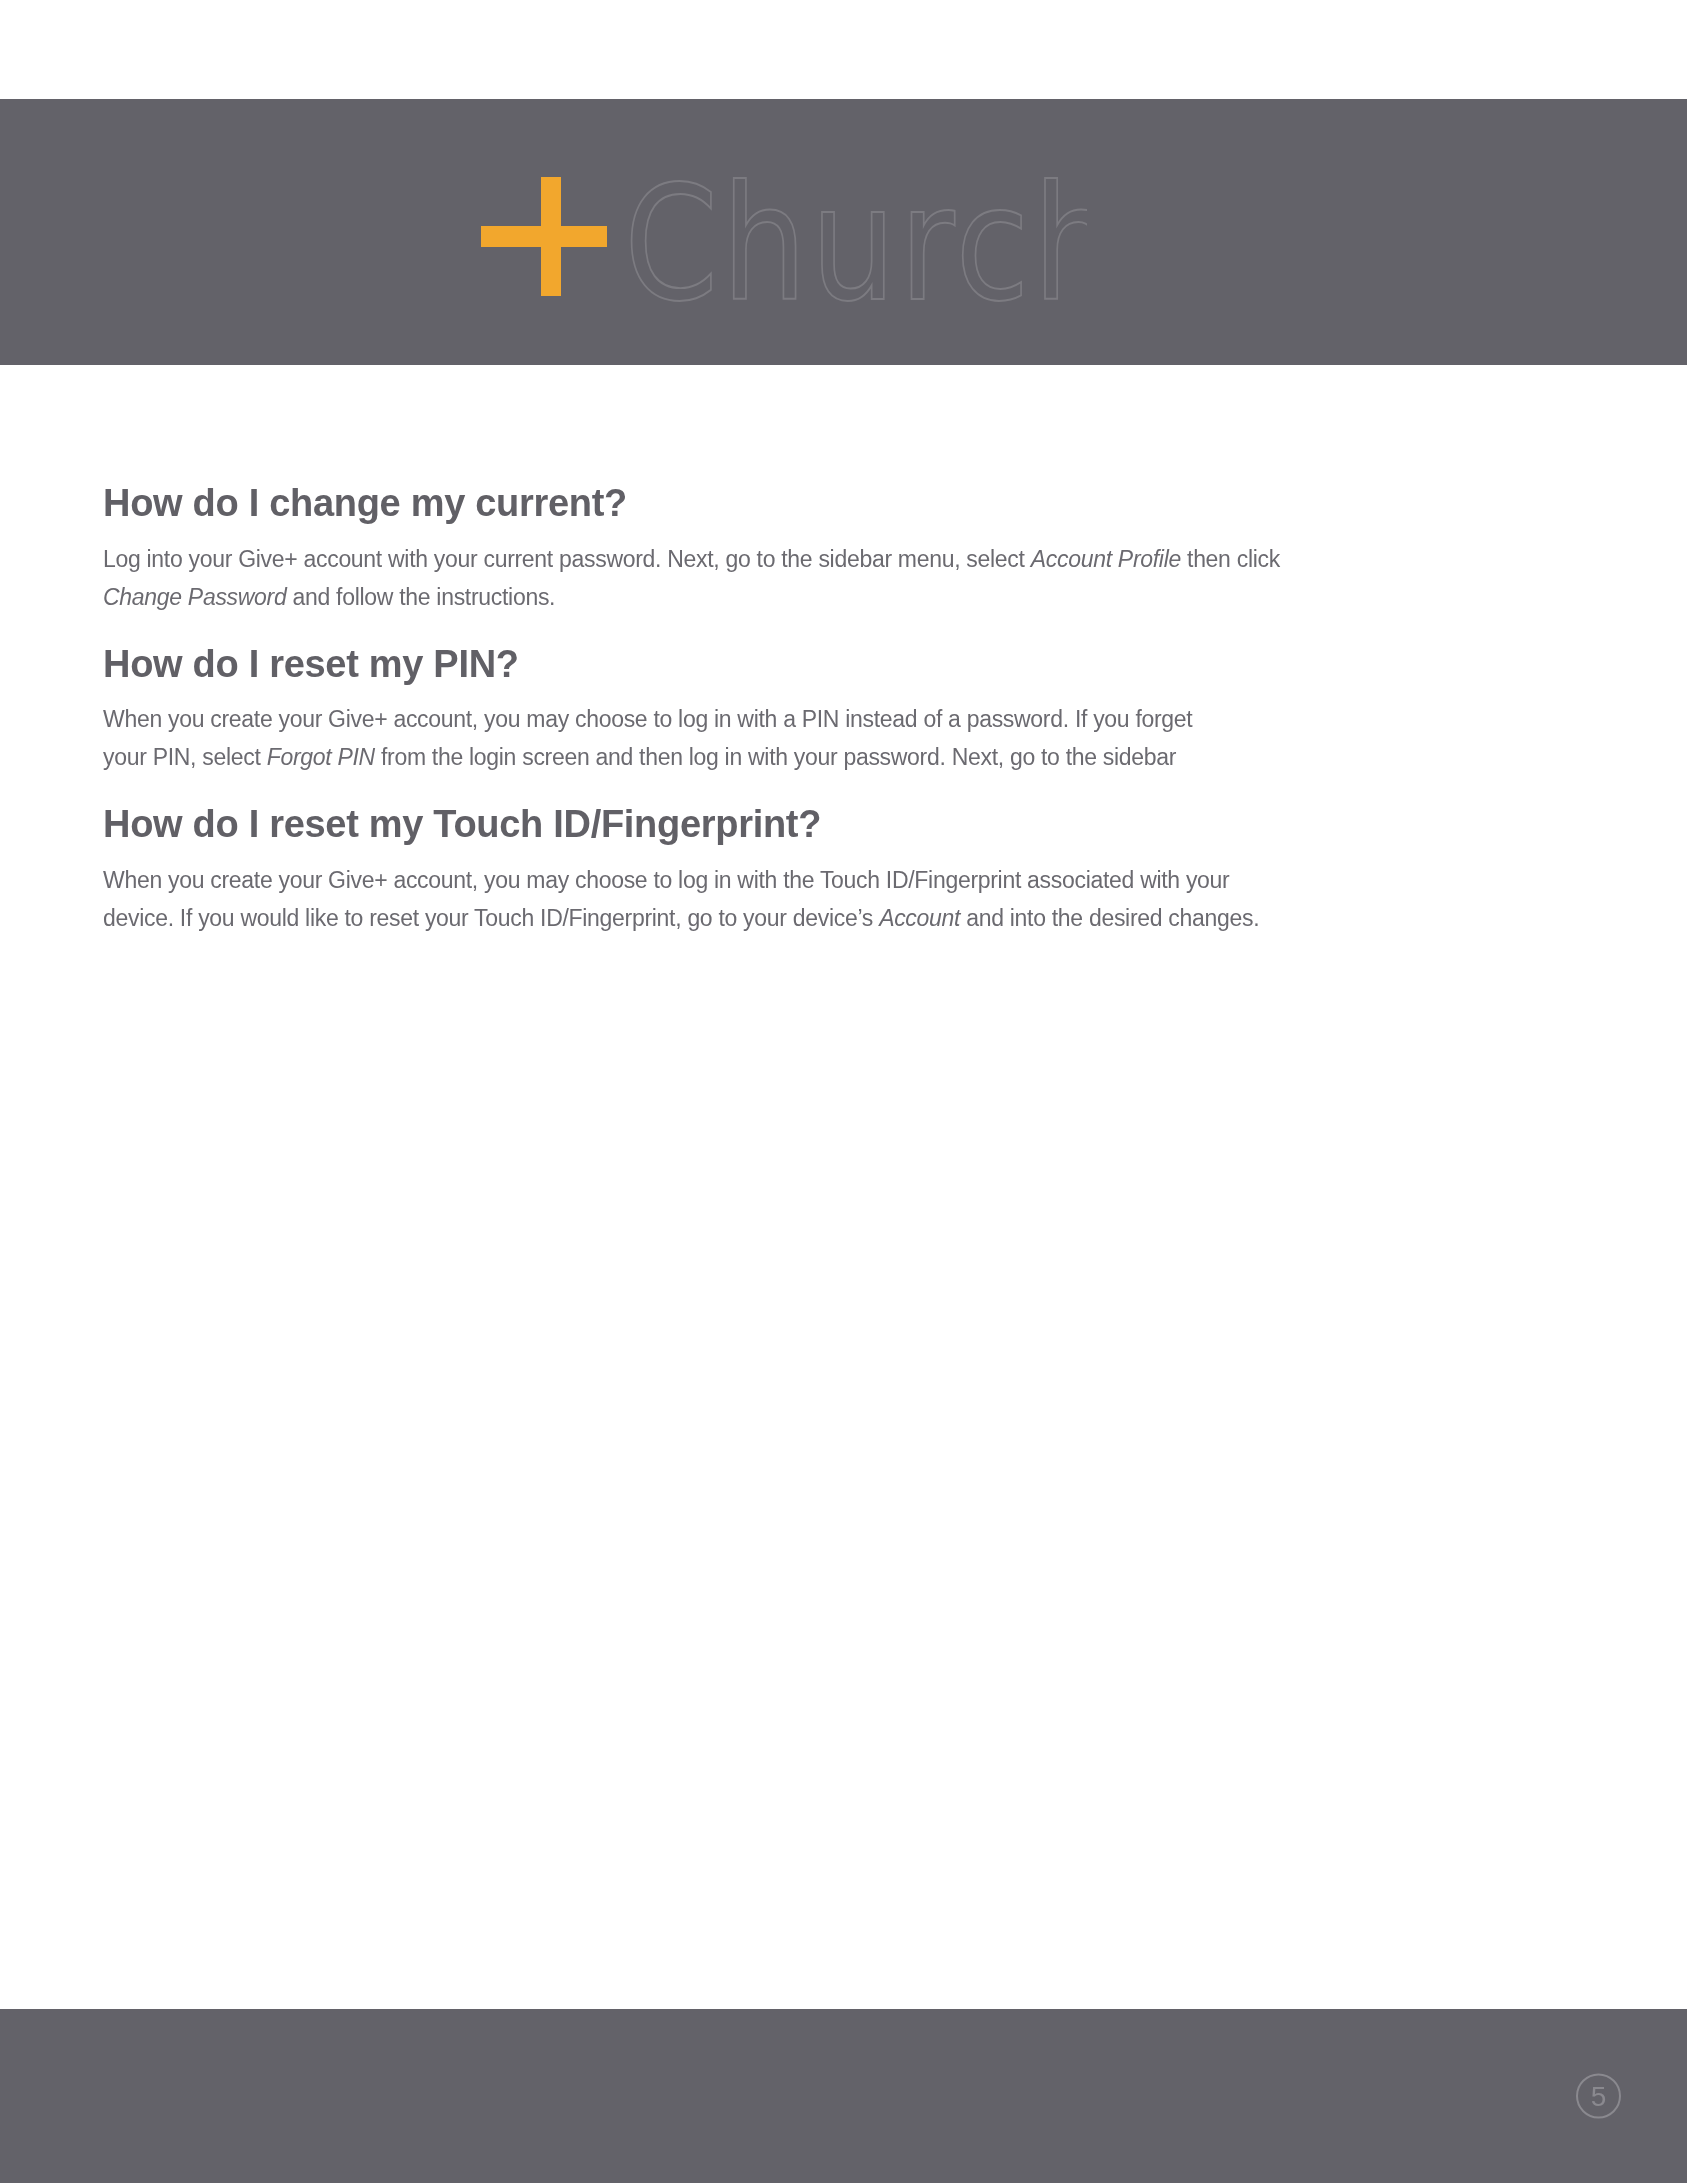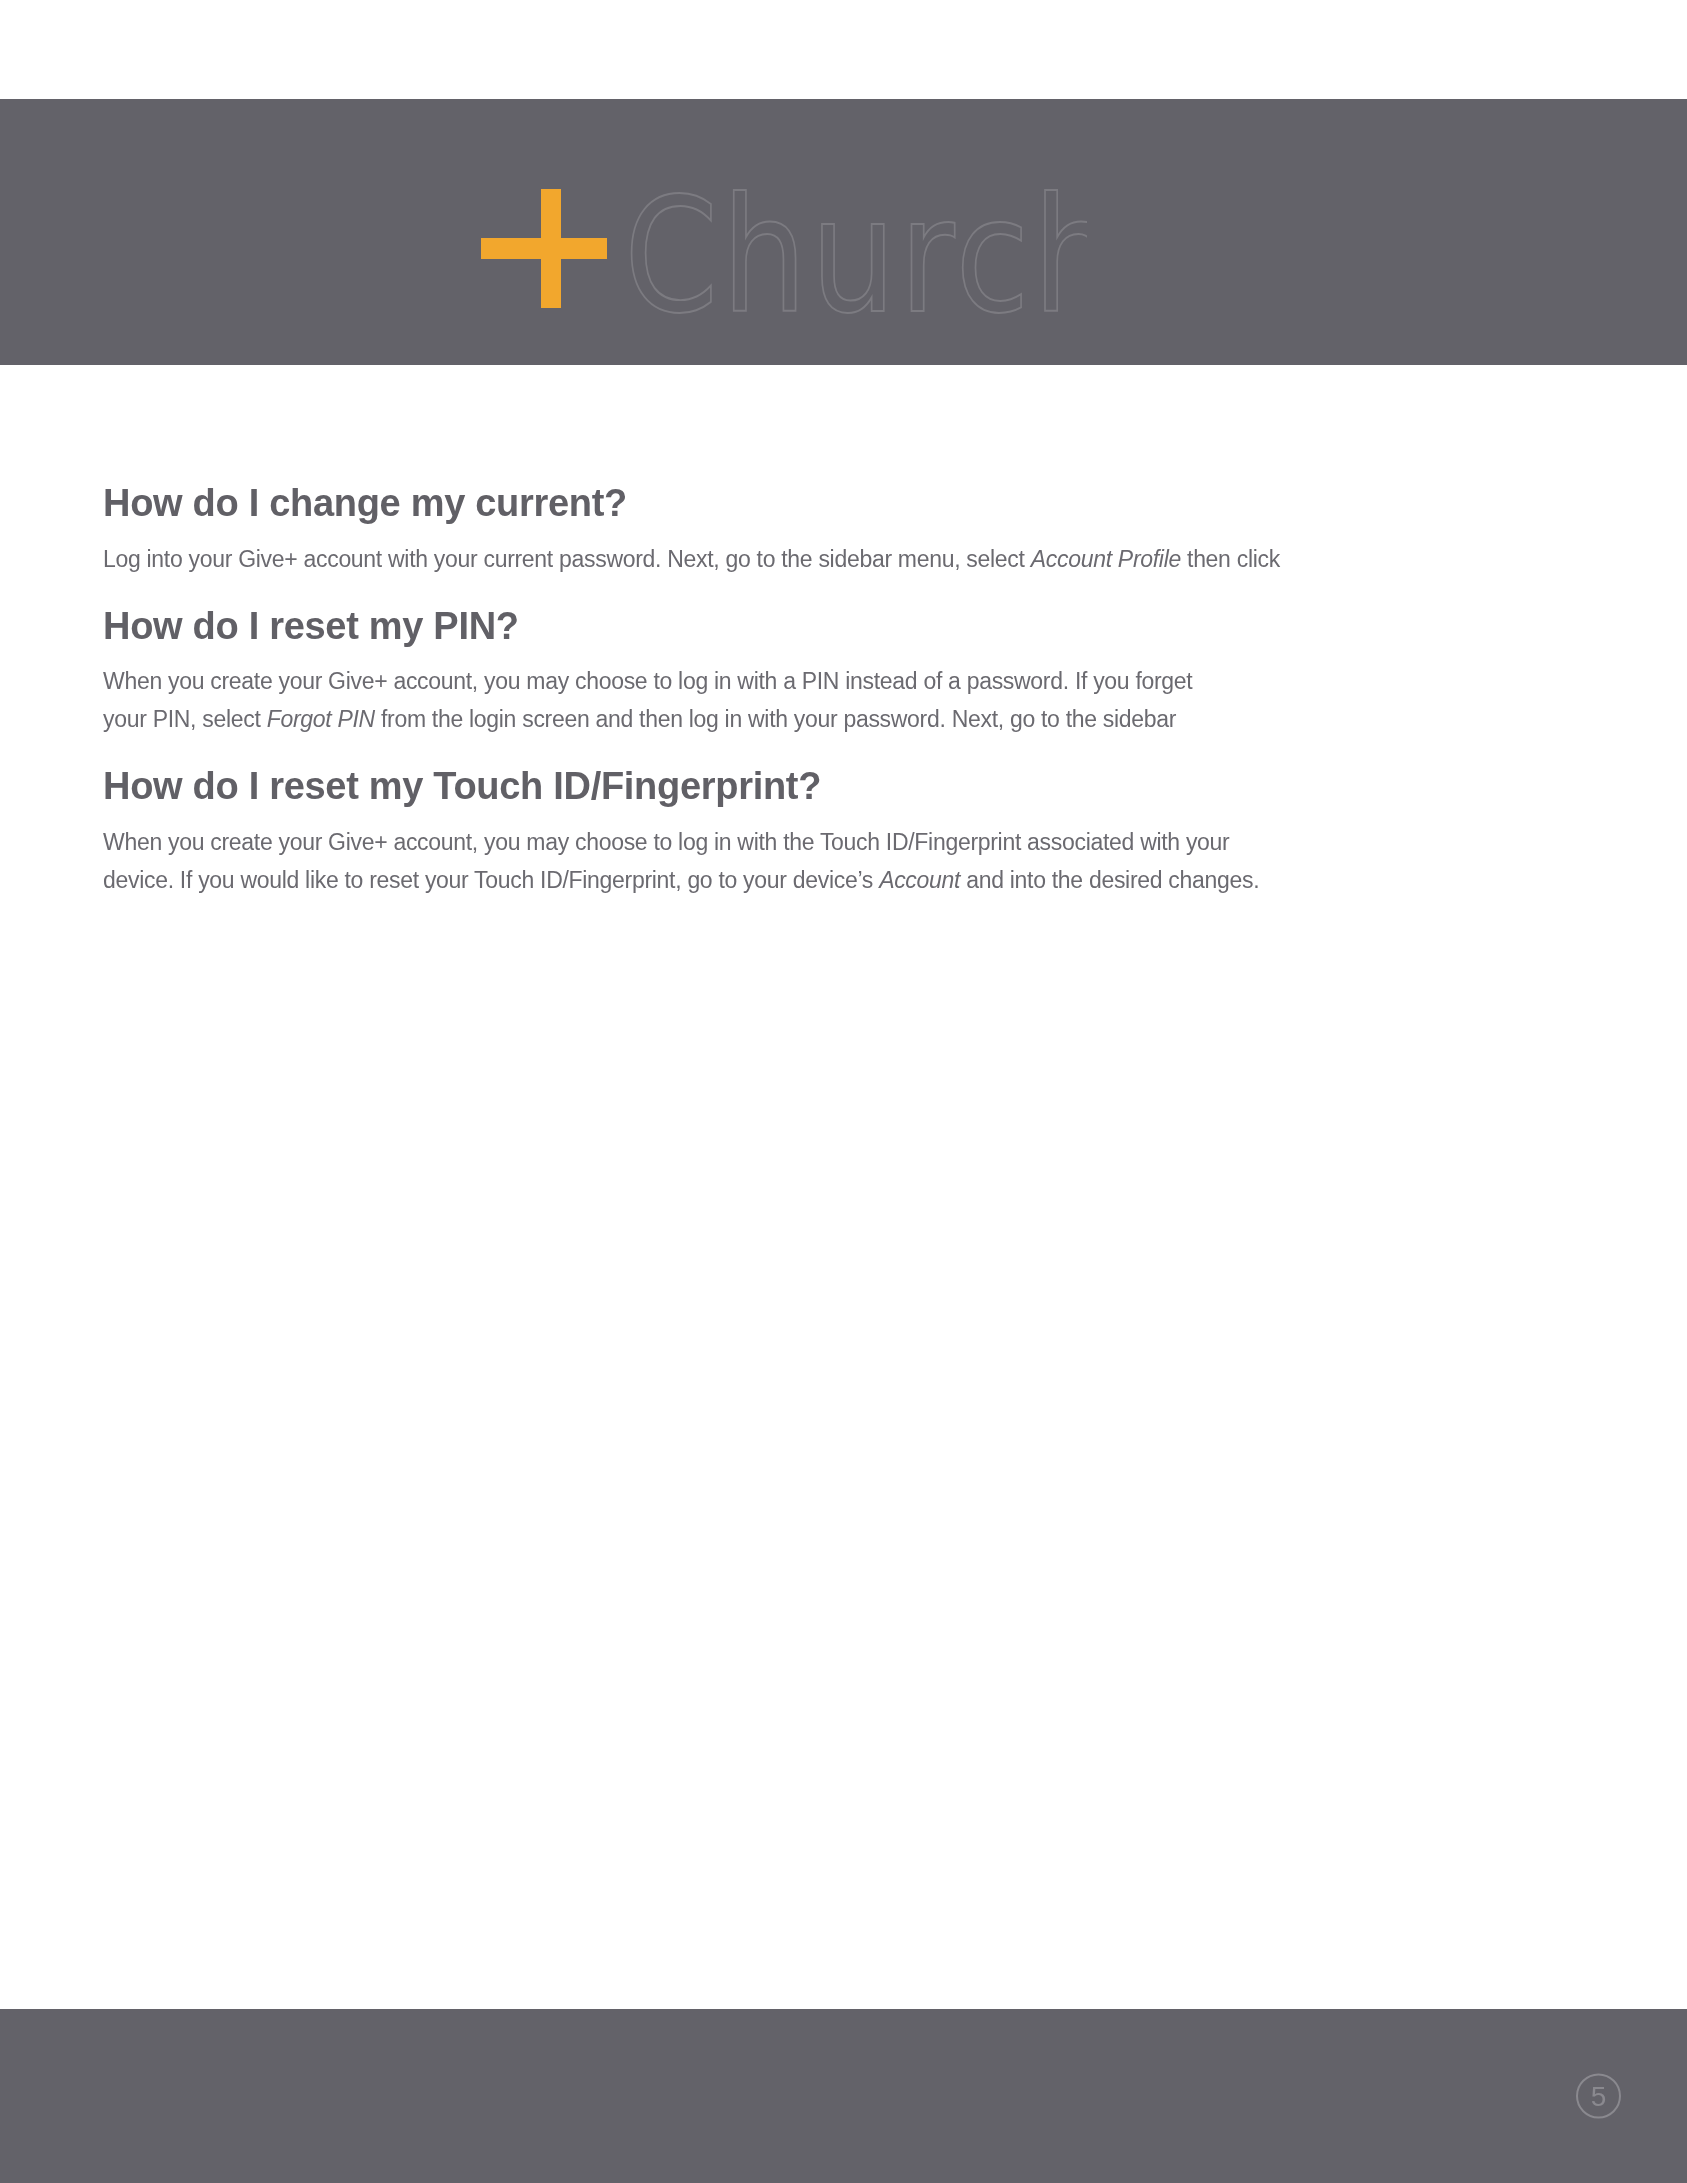--- a/index.html
+++ b/index.html
@@ -25,21 +25,21 @@
     width: 100%;
     background: var(--band);
   }
   .header-band { top: 99px; height: 266px; }
   .footer-band { bottom: 0; height: 174px; }
 
   
   .logo {
     position: absolute;
     left: 481px;
-    top: 16px;
+    top: 4px;
     height: 100%;
     display: flex;
     align-items: center;
   }
   .plus { position: relative; width: 126px; height: 119px; flex: 0 0 auto; }
   .plus .bar-v {
     position: absolute; left: 60px; top: 0;
     width: 20px; height: 119px; background: var(--accent);
   }
   .plus .bar-h {
@@ -119,20 +119,21 @@
       </svg>
     </div>
   </header>
 
   <main class="content">
     <div>
         <section class="faq-section">
           <h2 class="faq-heading">How do I change my current?</h2>
           <div class="faq-body">
             <div class="faq-line"><span>Log into your Give+ account with your current password. Next, go to the sidebar menu, select </span><span class="it">Account Profile</span><span> then click </span></div>
+            <div class="faq-line"><span class="it">Change Password</span><span> and follow the instructions.</span></div>
           </div>
         </section>
         <section class="faq-section">
           <h2 class="faq-heading">How do I reset my PIN?</h2>
           <div class="faq-body">
             <div class="faq-line"><span>When you create your Give+ account, you may choose to log in with a PIN instead of a password. If you forget</span></div>
             <div class="faq-line"><span>your PIN, select </span><span class="it">Forgot PIN</span><span> from the login screen and then log in with your password. Next, go to the sidebar</span></div>
           </div>
         </section>
         <section class="faq-section">

